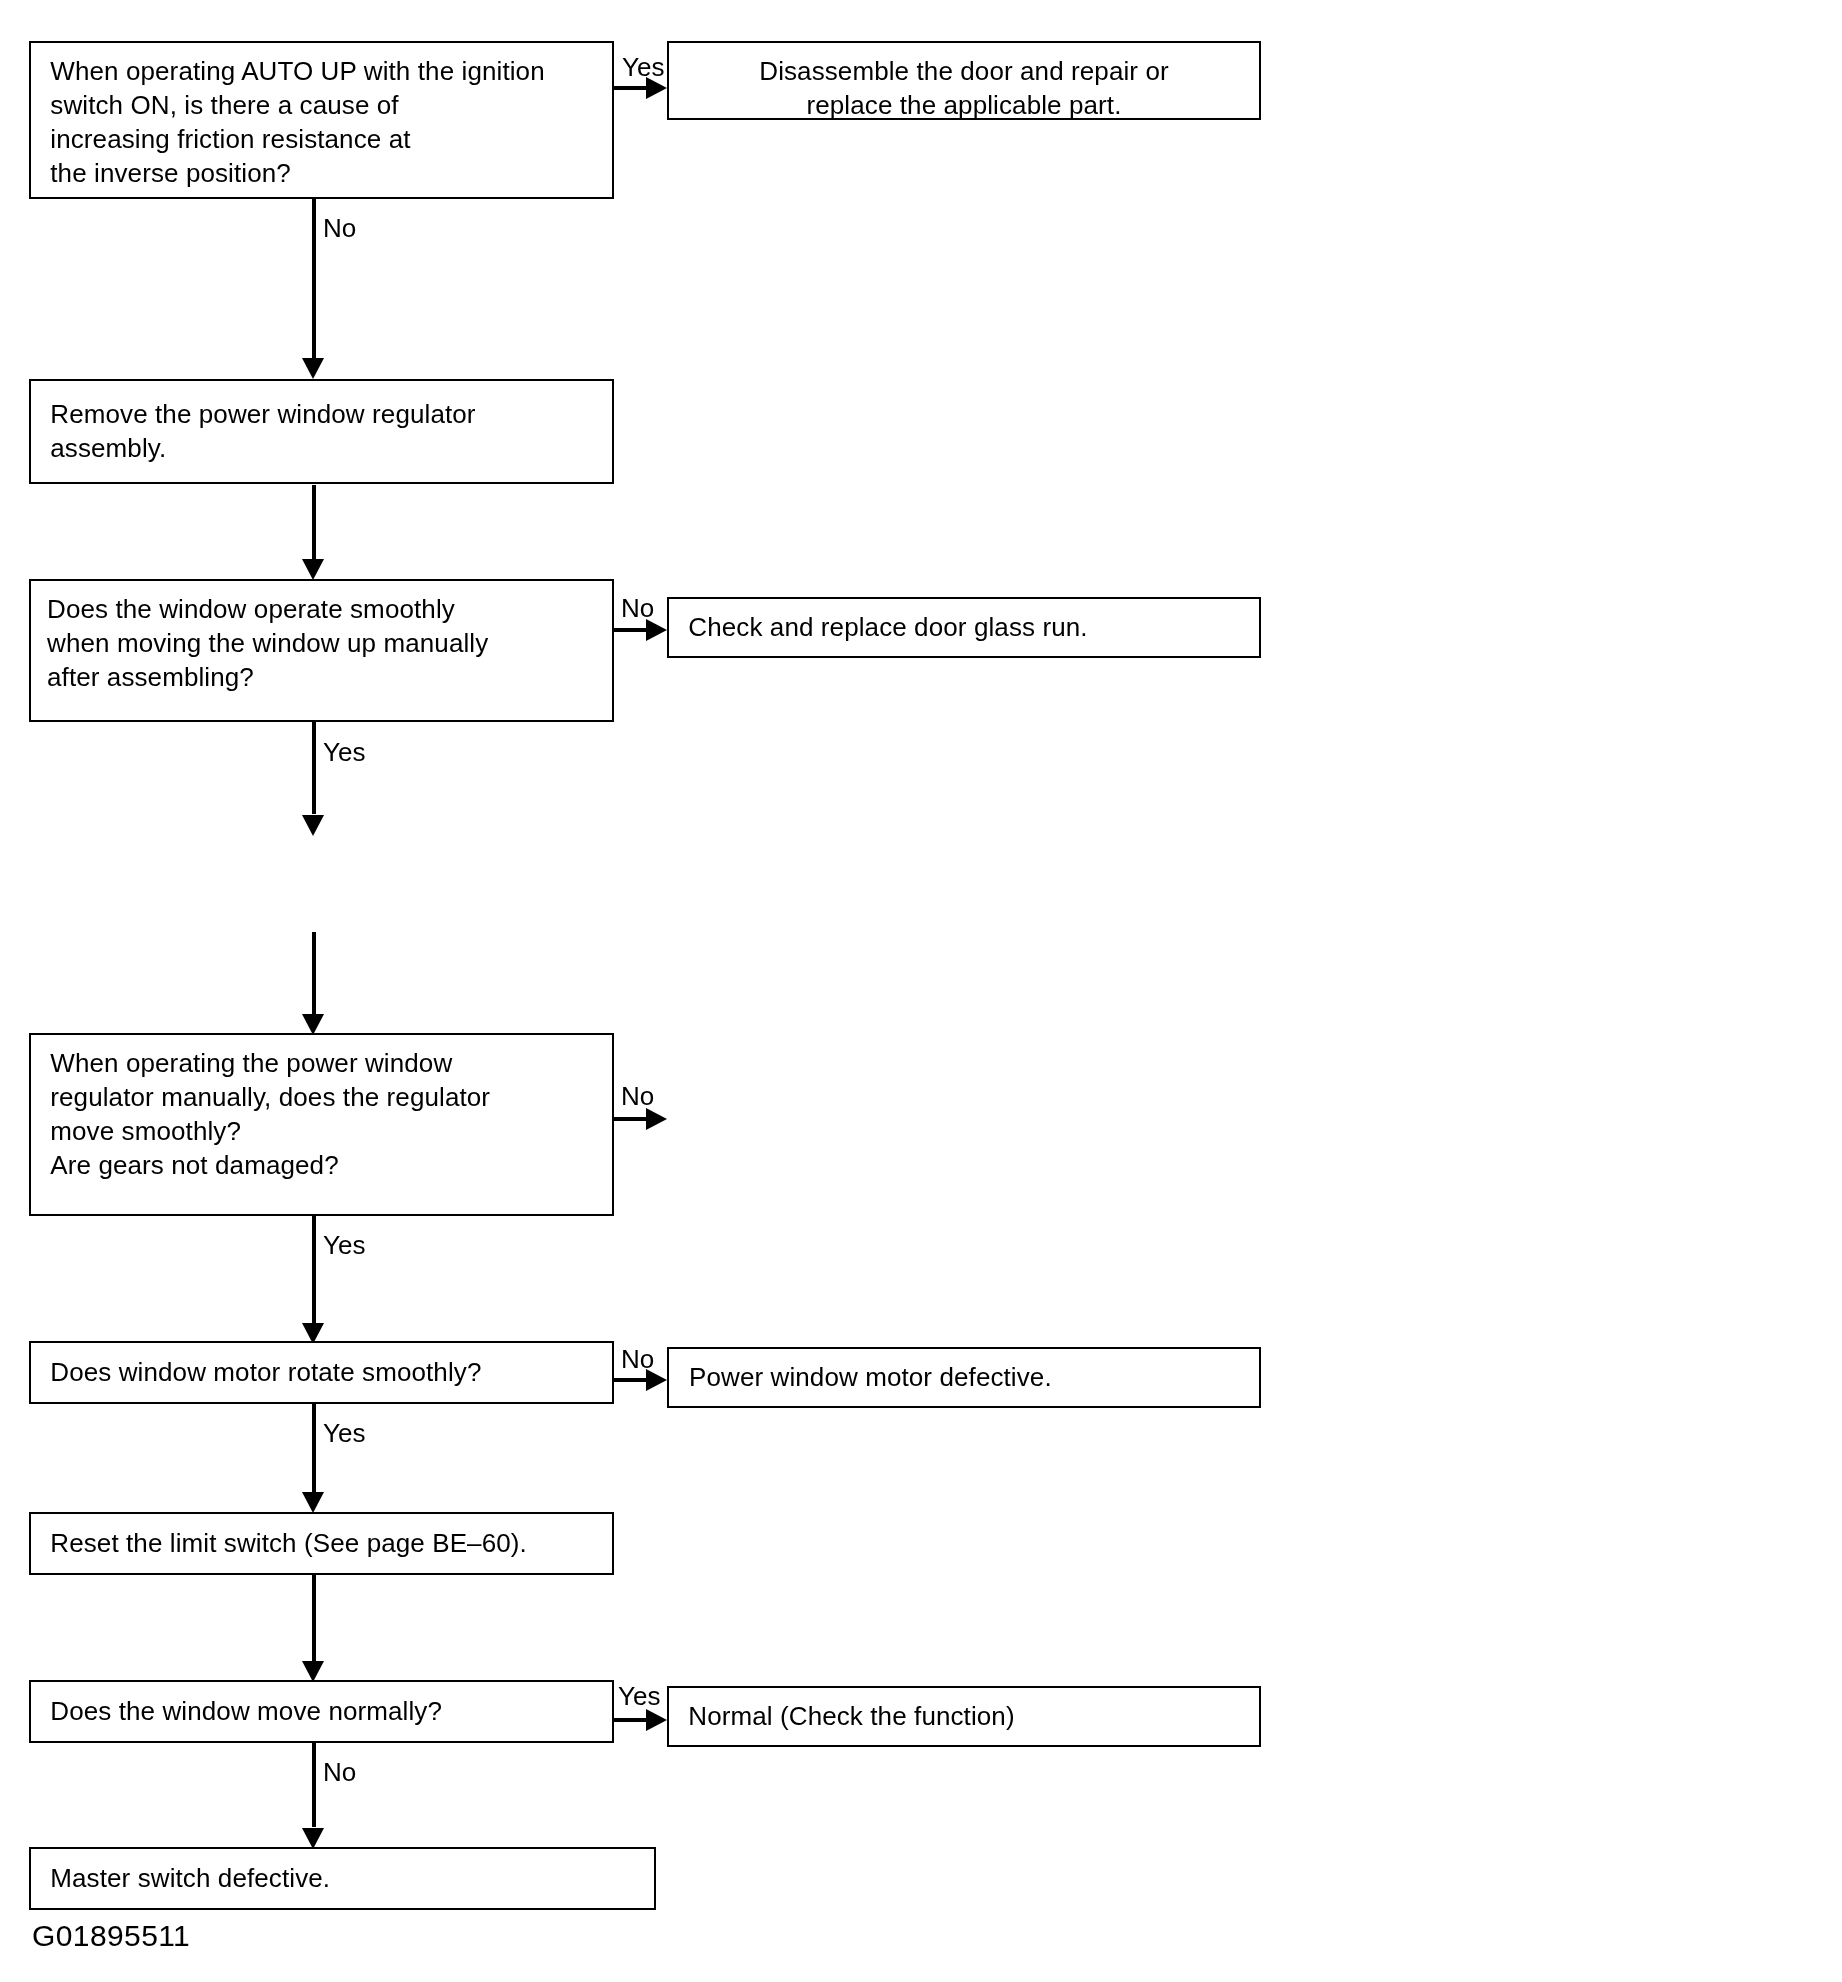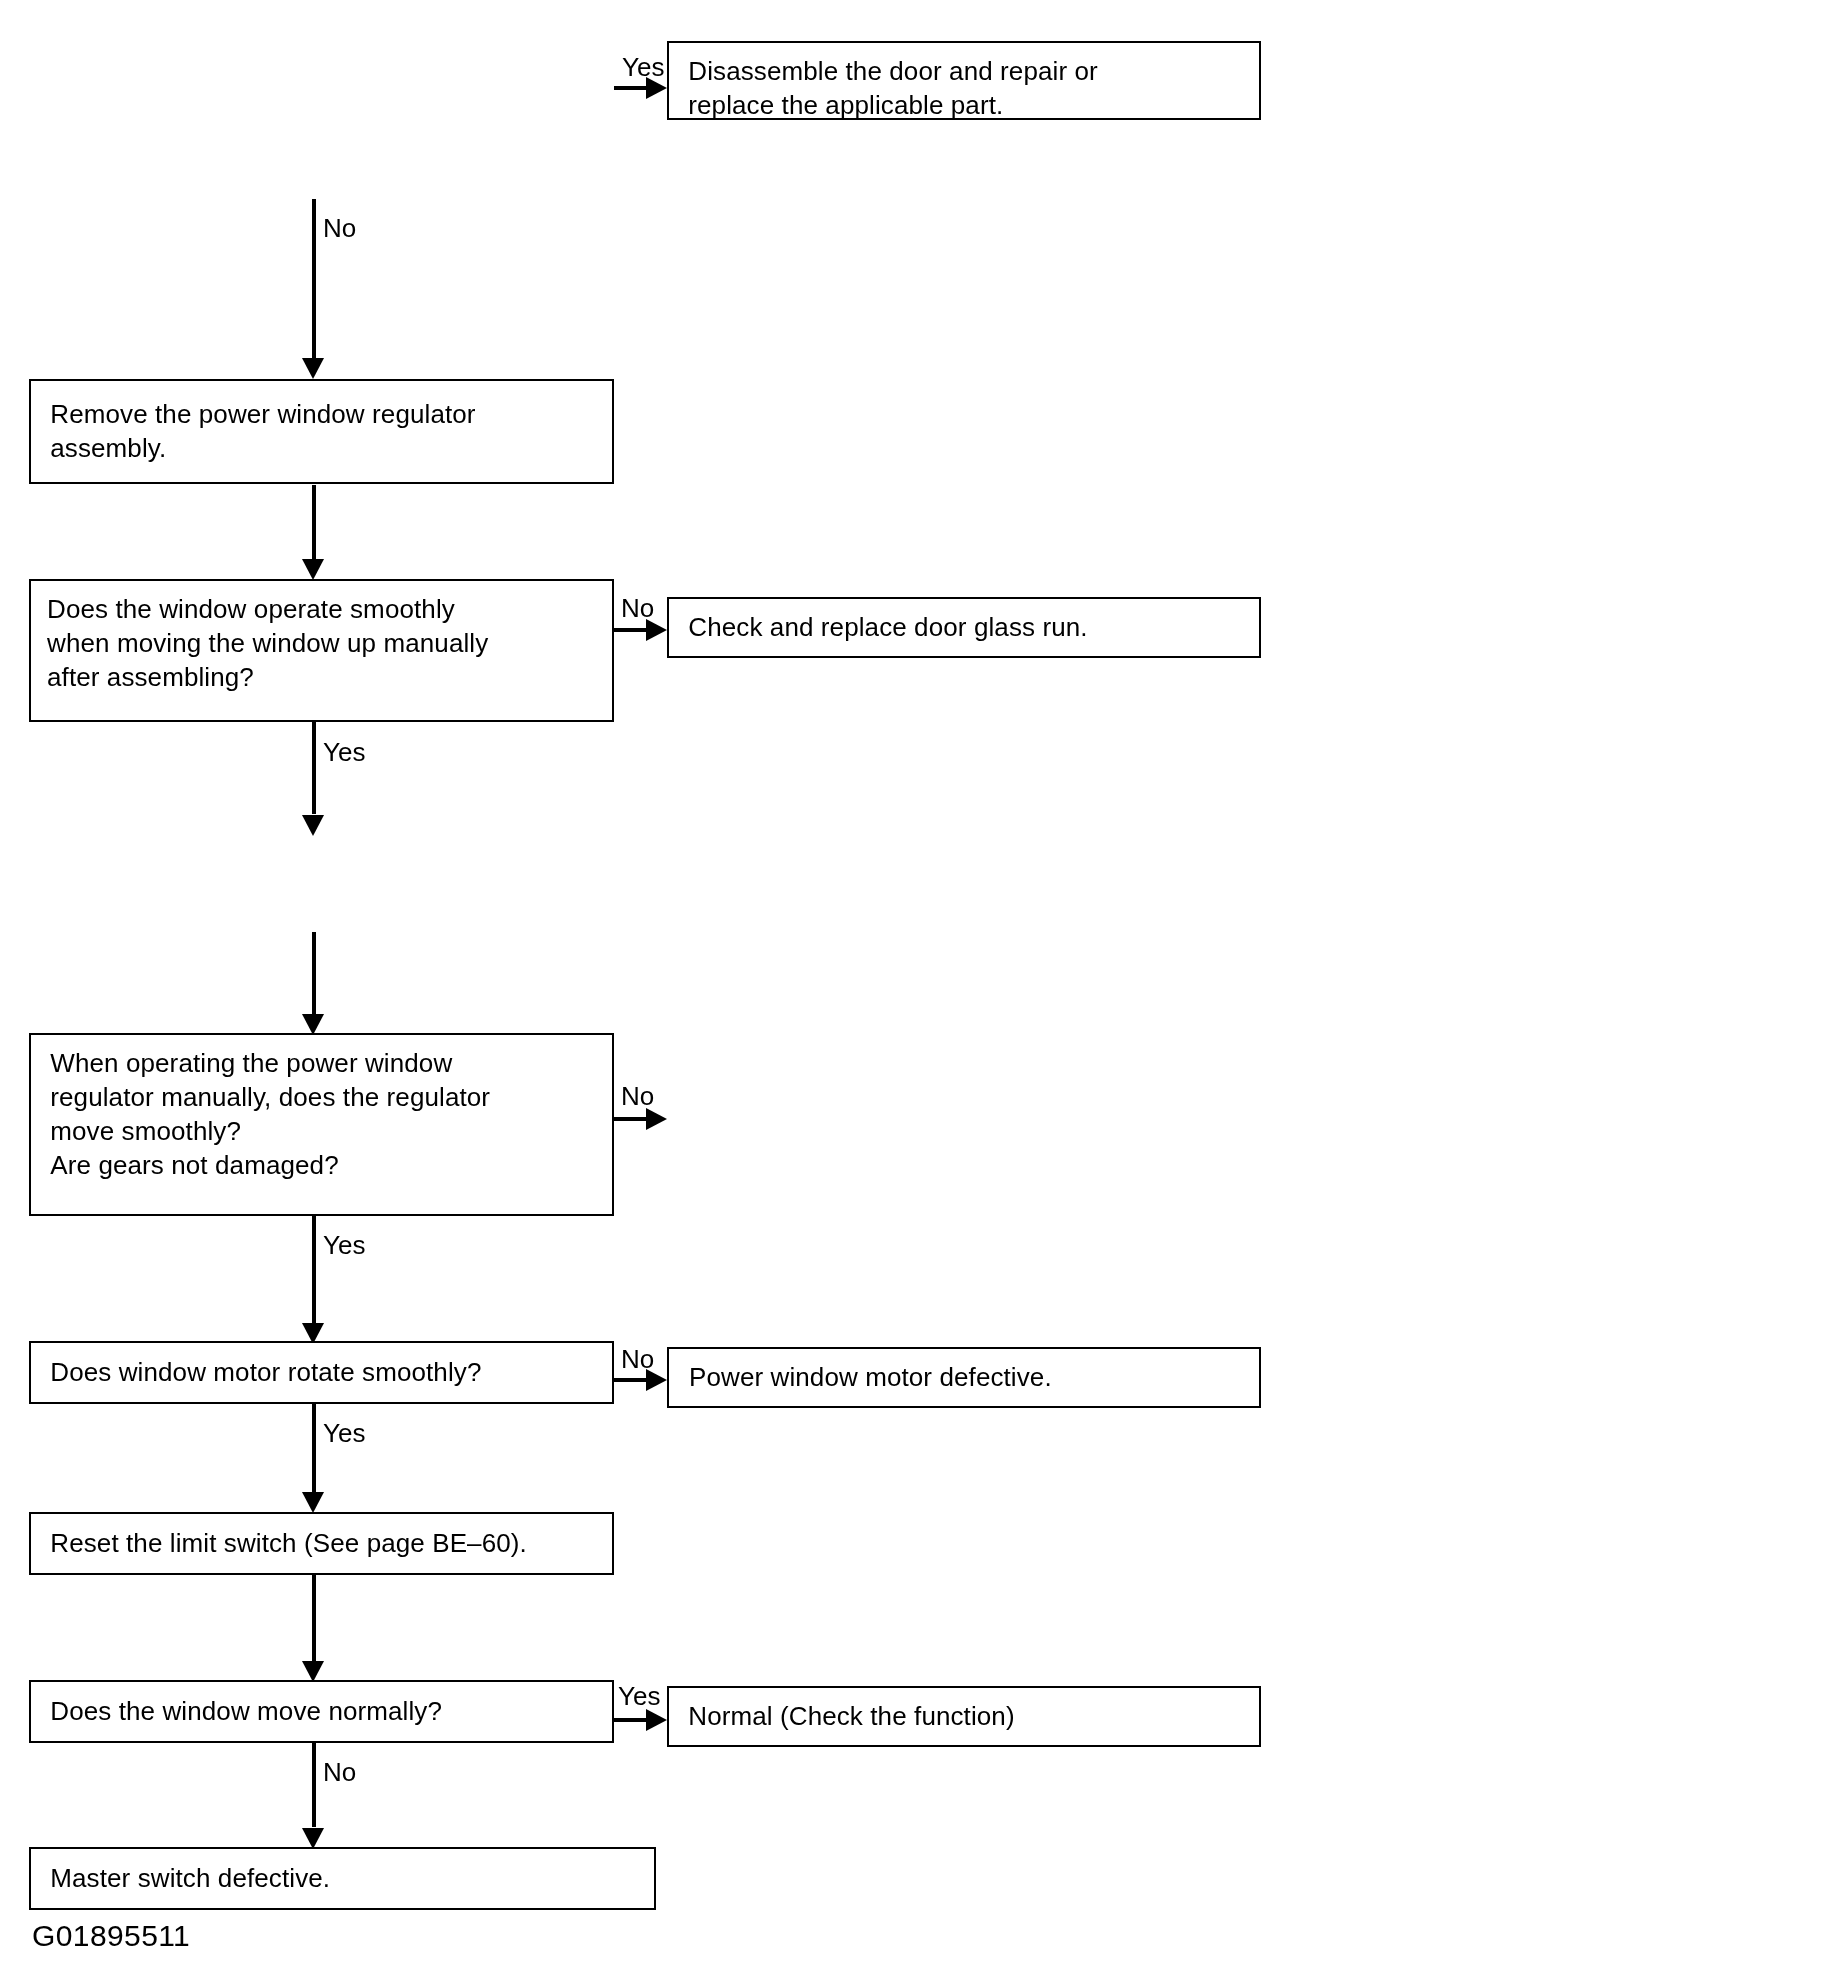--- a/index.html
+++ b/index.html
@@ -54,26 +54,30 @@
     font-size:30px;
     letter-spacing:0.4px;
     white-space:nowrap;
   }
 </style>
 </head>
 <body>
 
 <div id="canvas">
 
+  <div class="node" style="left:29px;top:41px;width:585px;height:158px;">When operating AUTO UP with the ignition
+switch ON, is there a cause of
+increasing friction resistance at
+the inverse position?</div>
 
   <div class="hline" style="left:614px;top:86px;width:32px;"></div>
   <div class="arrow-right" style="left:646px;top:77px;"></div>
   <div class="edge-label" style="left:622px;top:54px;">Yes</div>
 
-  <div class="node" style="left:667px;top:41px;width:594px;height:79px;">Disassemble the door and repair or
+  <div class="node" style="left:667px;top:41px;width:594px;height:79px;text-align:center;">Disassemble the door and repair or
 replace the applicable part.</div>
 
   <div class="vline" style="left:312px;top:199px;height:159px;"></div>
   <div class="arrow-down" style="left:302px;top:358px;"></div>
   <div class="edge-label" style="left:323px;top:215px;">No</div>
 
   <div class="node center" style="left:29px;top:379px;width:585px;height:105px;">Remove the power window regulator assembly.</div>
 
   <div class="vline" style="left:312px;top:485px;height:75px;"></div>
   <div class="arrow-down" style="left:302px;top:559px;"></div>

